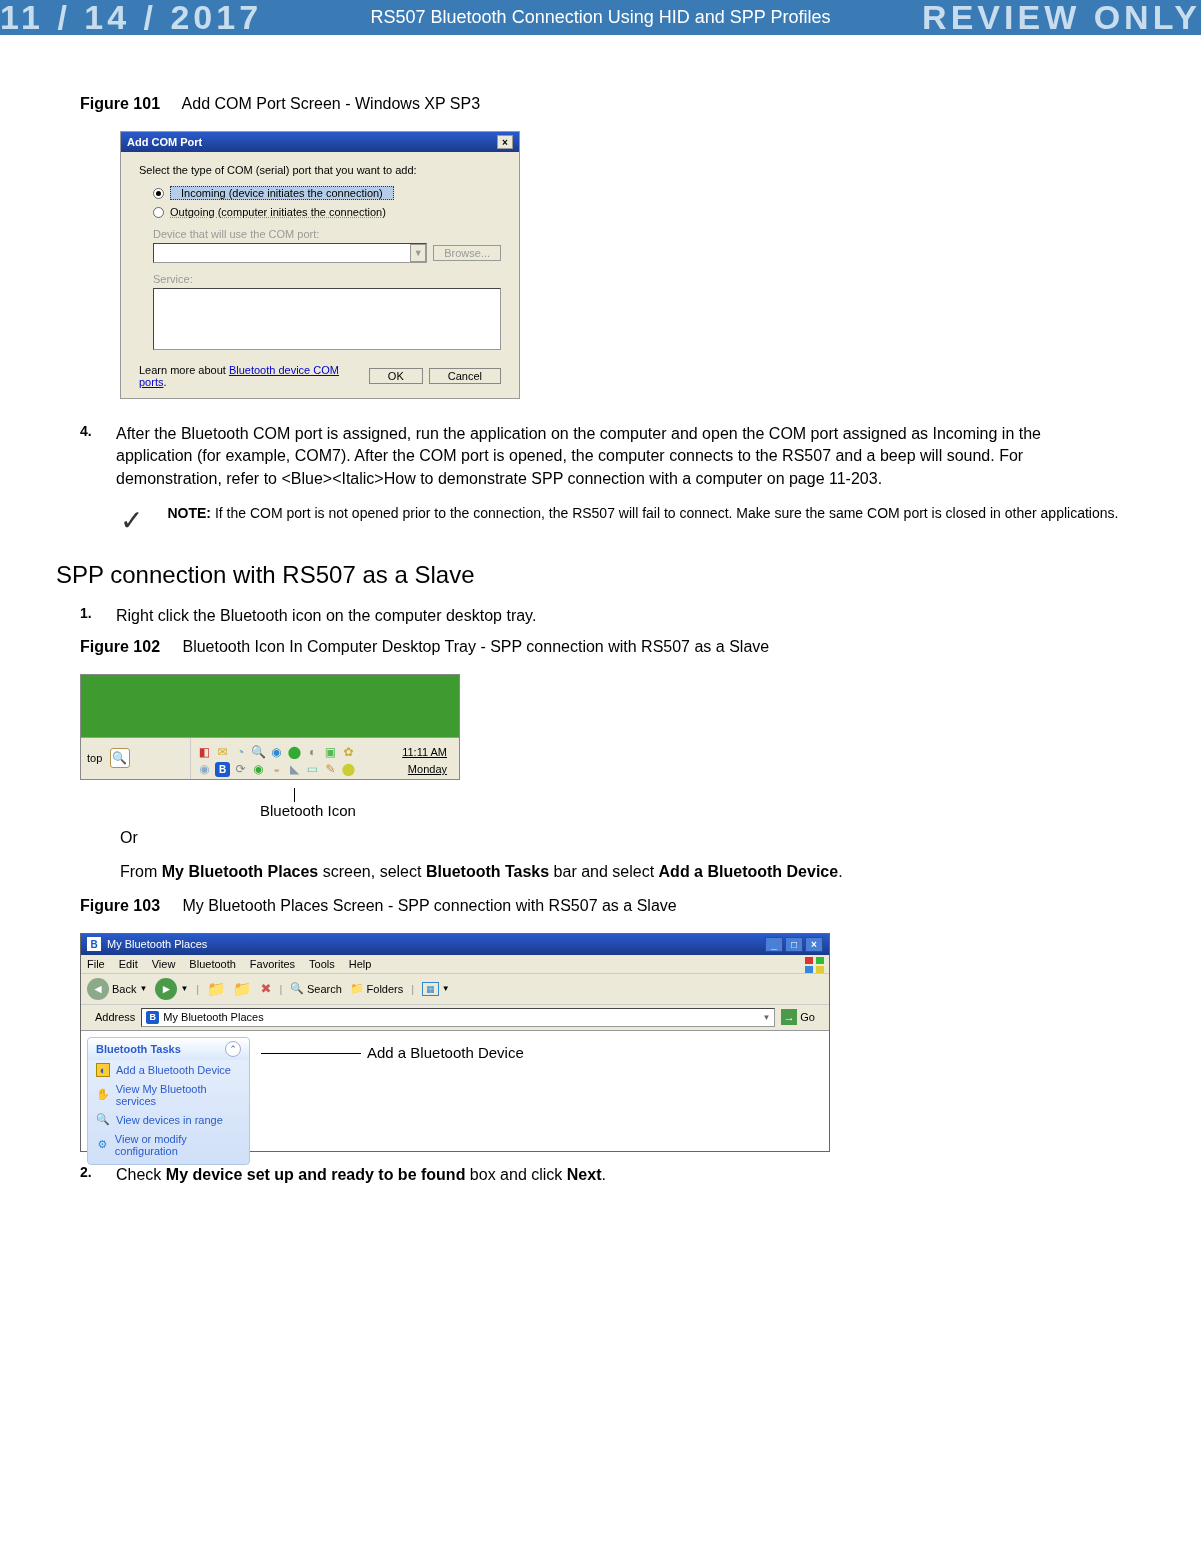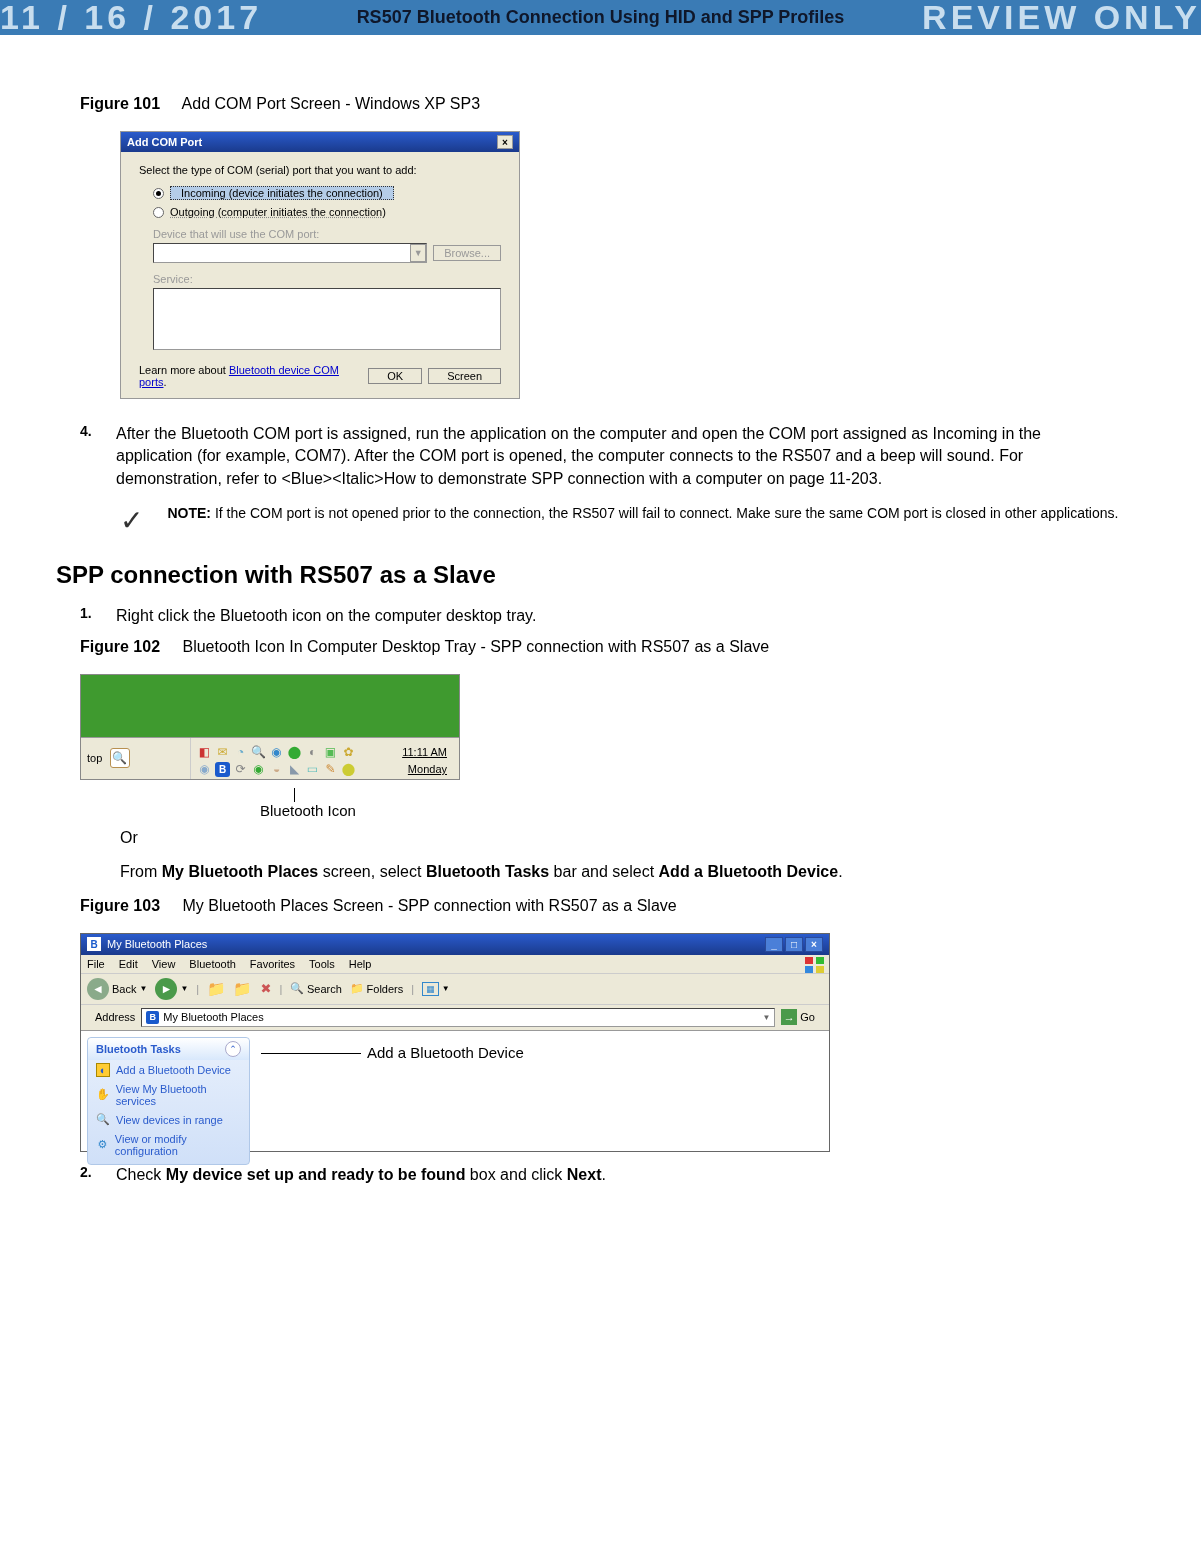--- a/index.html
+++ b/index.html
@@ -13,23 +13,23 @@
     .header-banner {
       background: #3a7bb5;
       height: 35px;
       width: 100%;
       position: relative;
       display: flex;
       align-items: center;
       justify-content: center;
     }
     .header-title {
-      color: #0f172a;
+      color: #ffffff;
       font-size: 18px;
-      font-weight: bold;
+      font-weight: normal;
     }
     .watermark-left {
       position: absolute;
       top: 0;
       left: 0;
       font-size: 34px;
       font-weight: bold;
       color: #c7ddee;
       letter-spacing: 4px;
       font-family: Arial, sans-serif;
@@ -143,21 +143,21 @@
       align-items: flex-start;
     }
     .check-icon {
       font-size: 28px; color: #333;
       font-family: Arial;
     }
     .note-text { font-size: 14px; line-height: 1.4; }
     .note-text .note-label { font-weight: bold; }
     
     .section-heading {
-      font-size: 24px; font-weight: bold;
+      font-size: 24px; font-weight: normal;
       margin: 10px 0 16px -24px;
     }
     
     .tray-box {
       width: 380px; margin-left: 0; margin-bottom: 8px;
       border: 1px solid #888;
       background: #3f9a2f;
       font-family: Tahoma, Arial, sans-serif;
     }
     .tray-green { height: 62px; background: #3f9a2f; }
@@ -304,21 +304,21 @@
     }
     .page-num {
       text-align: center; font-size: 16px;
       margin-top: 30px;
     }
     .bold { font-weight: bold; }
   </style>
 </head>
 <body>
 
-<div class="watermark-left">11 / 16 / 2017</div>
+<div class="watermark-left">11 / 14 / 2017</div>
 <div class="watermark-right">REVIEW ONLY</div>
 
 <div class="header-banner">
   <span class="header-title">RS507 Bluetooth Connection Using HID and SPP Profiles</span>
 </div>
 
 <div class="content">
 
   <div class="figure-caption">
     <span class="fig-label">Figure 101</span>
@@ -348,21 +348,21 @@
         <span class="btn-small">Browse...</span>
       </div>
       <div class="field-label">Service:</div>
       <div class="service-box"></div>
       <div class="dialog-footer">
         <div class="learn-link">
           <span>Learn more about </span><a href="#">Bluetooth device COM ports</a><span>.</span>
         </div>
         <div class="btn-row">
           <span class="win-btn">OK</span>
-          <span class="win-btn">Screen</span>
+          <span class="win-btn">Cancel</span>
         </div>
       </div>
     </div>
   </div>
 
   <div class="num-item">
     <div class="num">4.</div>
     <div class="text">After the Bluetooth COM port is assigned, run the application on the computer and open the COM port assigned as Incoming in the application (for example, COM7). After the COM port is opened, the computer connects to the RS507 and a beep will sound. For demonstration, refer to &lt;Blue&gt;&lt;Italic&gt;How to demonstrate SPP connection with a computer on page 11-203.</div>
   </div>
 

